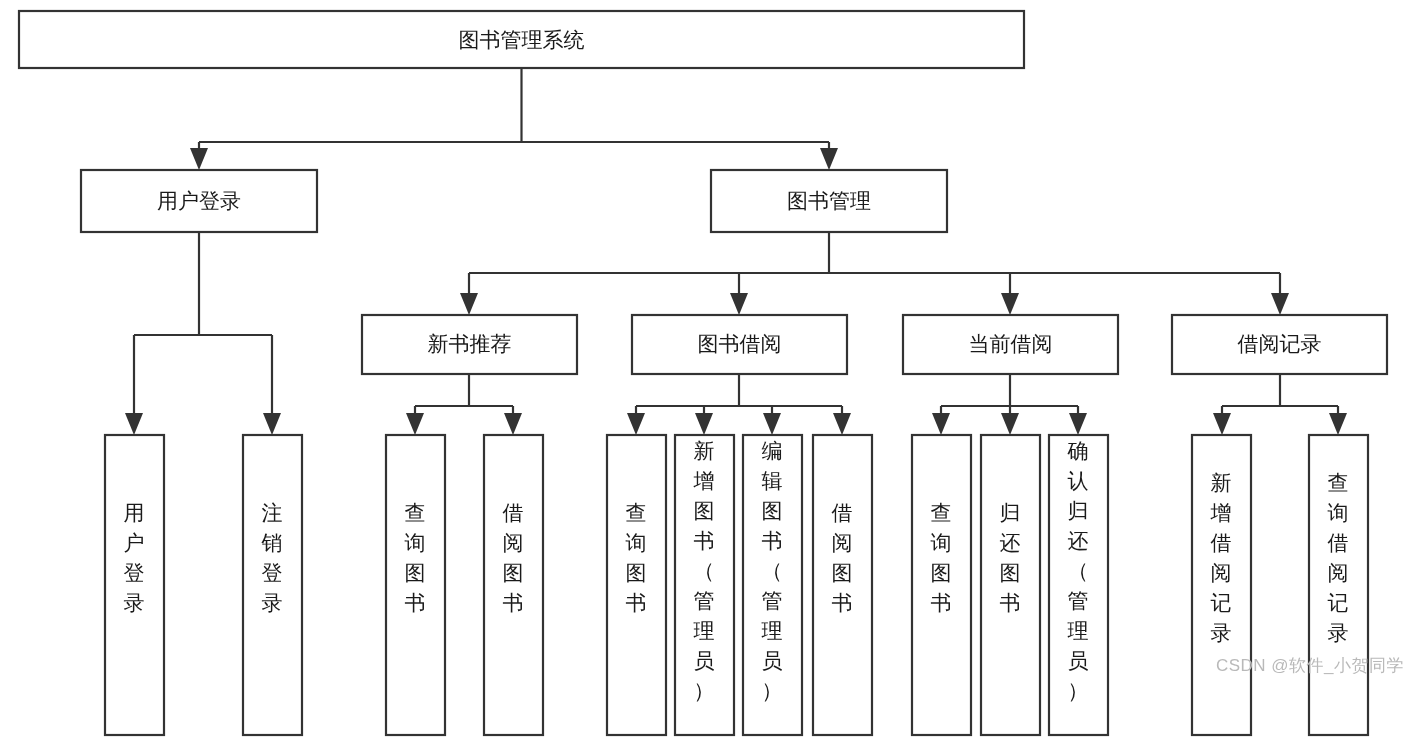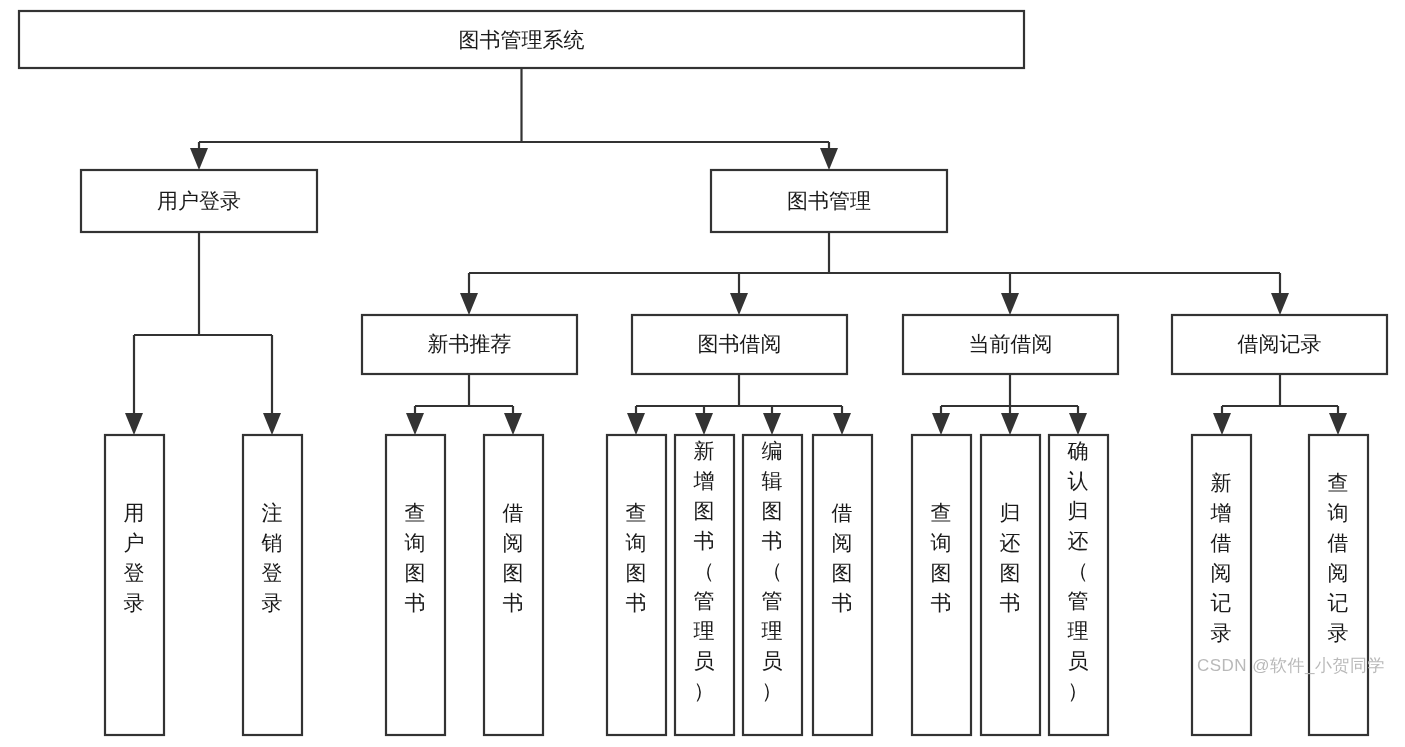--- a/index.html
+++ b/index.html
@@ -49,21 +49,21 @@
     dominant-baseline: middle;
   }
   .node-label-vertical {
     font-family: "Liberation Sans", "DejaVu Sans", sans-serif;
     fill: #1a1a1a;
     font-size: 21px;
     text-anchor: middle;
   }
   .watermark {
     position: absolute;
-    right: 20px;
+    right: 1px;
     bottom: 4px;
     font-family: "Liberation Sans", "DejaVu Sans", sans-serif;
     font-size: 17px;
     color: #b9b9b9;
     white-space: nowrap;
     letter-spacing: 0.5px;
   }
 </style>
 </head>
 <body>

